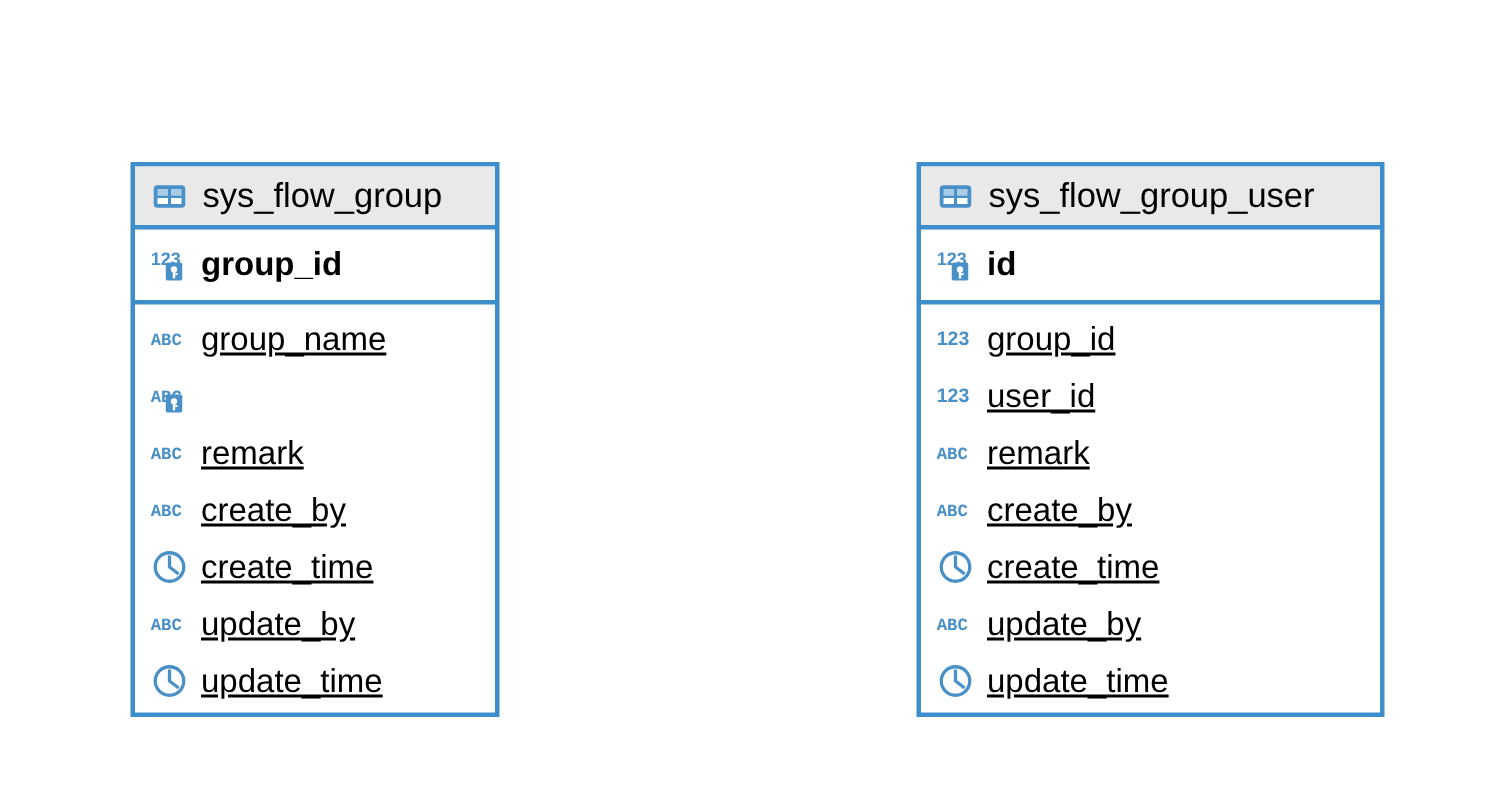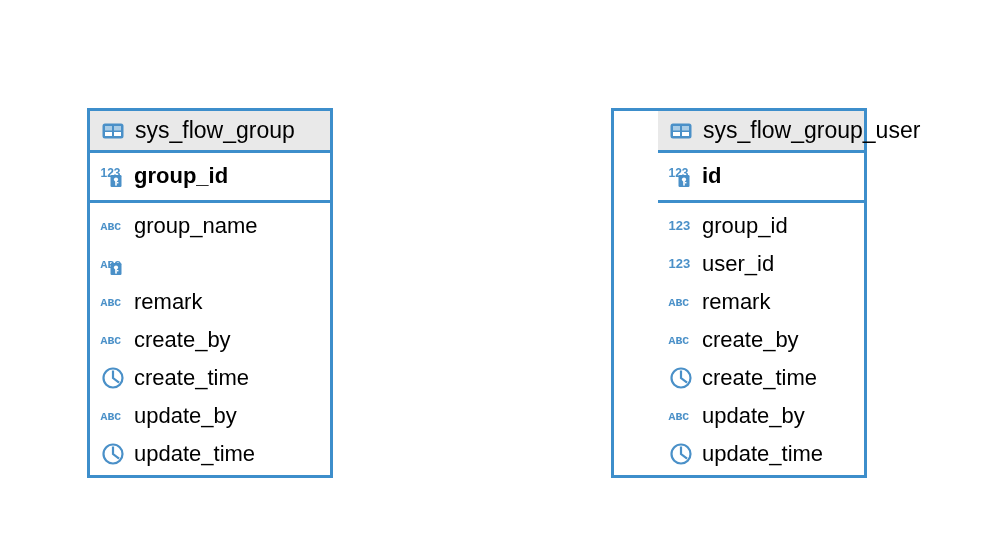--- a/index.html
+++ b/index.html
@@ -19,21 +19,21 @@
     inset: 0;
   }
 
   .entity {
     position: absolute;
     box-sizing: border-box;
     border: 3px solid #3d8ecb;
     background: #ffffff;
   }
   #entity-0 { left: 87px;  top: 108px; width: 246px; height: 370px; }
-  #entity-1 { left: 611px; top: 108px; width: 256px; height: 370px; padding-left: 44px; }
+  #entity-1 { left: 611px; top: 108px; width: 312px; height: 370px; }
 
   .entity-header {
     box-sizing: border-box;
     height: 42px;
     background: #e9e9e9;
     border-bottom: 3px solid #3d8ecb;
     display: flex;
     align-items: center;
     padding: 0 6px 0 10px;
   }
@@ -45,20 +45,21 @@
     margin-left: 9px;
   }
 
   .pk-section {
     box-sizing: border-box;
     border-bottom: 3px solid #3d8ecb;
     padding: 4px 0 5px 0;
   }
   .col-section {
     padding: 4px 0 6px 0;
+    text-decoration: underline;
   }
 
   .column {
     display: flex;
     align-items: center;
     height: 38px;
     padding: 0 6px 0 10px;
     box-sizing: border-box;
   }
   .col-name {

